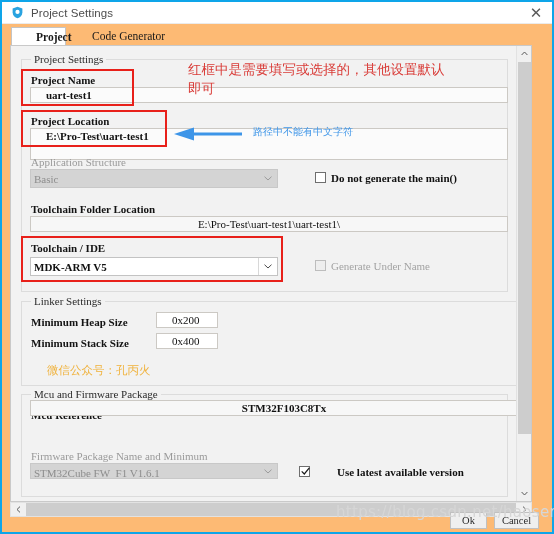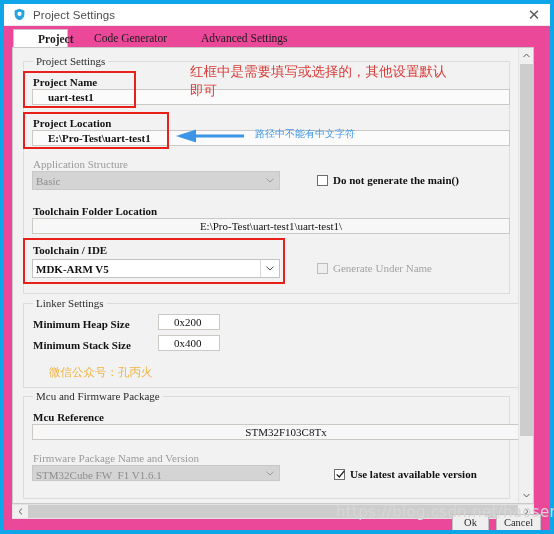--- a/index.html
+++ b/index.html
@@ -18,22 +18,22 @@
     overflow: hidden;
     background: #f4f4f4;
   }
 
   
   .window {
     position: absolute;
     left: 0; top: 0;
     width: 554px;
     height: 534px;
-    background: #ec4899;
-    border: 4px solid #0ea5e9;
+    background: #fdba74;
+    border: 2px solid #0ea5e9;
     box-sizing: border-box;
     overflow: hidden;
   }
   .titlebar {
     position: absolute;
     left: 0; top: 0;
     width: 100%;
     height: 22px;
     background: #ffffff;
     border-bottom: 1px solid #ebebeb;
@@ -199,21 +199,20 @@
   .combo.disabled .arrow { border-left: none; }
   .chev {
     width: 8px; height: 5px;
     display: block;
   }
 
   
   .cbwrap {
     position: absolute;
     display: flex;
-    align-items: center;
     white-space: nowrap;
     padding-left: 28px;
   }
   .cbbox {
     width: 11px;
     height: 11px;
     border: 1px solid #6e6e6e;
     background: #fff;
     box-sizing: border-box;
     margin-right: 5px;
@@ -420,35 +419,34 @@
         <path d="M8 1 L14 3 L14 8 C14 11.5 11.3 14.2 8 15 C4.7 14.2 2 11.5 2 8 L2 3 Z" fill="#29a3e0"></path>
         <circle cx="8" cy="7.3" r="2.6" fill="#ffffff"></circle>
       </svg>
       <span class="title-text">Project Settings</span>
       <div class="title-close">✕</div>
     </div>
 
     <div class="tabstrip">
       <div class="tab active" style="left:1px; width:55px;">Project</div>
       <div class="tab" style="left:58px;">Code Generator</div>
-      <div class="tab" style="left:165px;">Advanced Settings</div>
     </div>
 
     <div class="pane">
       <div class="pane-inner">
 
         <div class="group" style="left:10px; top:13px; width:487px; height:233px;">
           <span class="group-title">Project Settings</span>
         </div>
 
         <span class="field-label" style="left:20px; top:28px;">Project Name</span>
         <div class="textbox" style="left:19px; top:41px; width:478px; height:16px;">uart-test1</div>
 
         <span class="field-label" style="left:20px; top:69px;">Project Location</span>
-        <div class="textbox" style="left:19px; top:82px; width:478px; height:16px;">E:\Pro-Test\uart-test1</div>
+        <div class="textbox" style="left:19px; top:82px; width:478px; height:32px;">E:\Pro-Test\uart-test1</div>
 
         <span class="field-label dim" style="left:20px; top:110px;">Application Structure</span>
         <div class="combo disabled" style="left:19px; top:123px; width:248px; height:19px;">
           <span>Basic</span>
           <span class="arrow">
             <svg class="chev" viewBox="0 0 8 5">
                 <path d="M0.5 0.7 L4 4 L7.5 0.7" fill="none" stroke="#9b9b9b" stroke-width="1"></path>
               </svg>
           </span>
         </div>
@@ -484,32 +482,32 @@
         <span class="field-label" style="left:20px; top:291px;">Minimum Stack Size</span>
         <div class="textbox small-white" style="left:145px; top:287px; width:62px; height:16px;">0x400</div>
 
         <div class="anno-orange" style="left:36px; top:317px;">微信公众号：孔丙火</div>
 
         <div class="group" style="left:10px; top:348px; width:487px; height:103px;">
           <span class="group-title">Mcu and Firmware Package</span>
         </div>
 
         <span class="field-label" style="left:20px; top:363px;">Mcu Reference</span>
-        <div class="textbox plain" style="left:19px; top:376px; width:508px; height:16px;">STM32F103C8Tx</div>
-
-        <span class="field-label dim" style="left:20px; top:404px;">Firmware Package Name and Version</span>
+        <div class="textbox plain" style="left:19px; top:354px; width:508px; height:16px;font-weight:bold;">STM32F103C8Tx</div>
+
+        <span class="field-label dim" style="left:20px; top:404px;">Firmware Package Name and Minimum</span>
         <div class="combo disabled" style="left:19px; top:417px; width:248px; height:16px;">
           <span>STM32Cube FW_F1 V1.6.1</span>
           <span class="arrow">
             <svg class="chev" viewBox="0 0 8 5">
                 <path d="M0.5 0.7 L4 4 L7.5 0.7" fill="none" stroke="#9b9b9b" stroke-width="1"></path>
               </svg>
           </span>
         </div>
-        <div class="cbwrap" style="left:293px; top:420px;">
+        <div class="cbwrap" style="left:260px; top:420px;gap:22px;">
           <span class="cbbox">
             <svg class="tick" viewBox="0 0 9 9">
                 <path d="M0.7 4.4 L3.3 7 L8.3 0.9" fill="none" stroke="#1b1b1b" stroke-width="1.2"></path>
               </svg>
           </span>
           <span class="cblabel">Use latest available version</span>
         </div>
 
         <div class="redbox" style="left:10px; top:23px; width:113px; height:37px;"></div>
         <div class="redbox" style="left:10px; top:64px; width:146px; height:37px;"></div>

